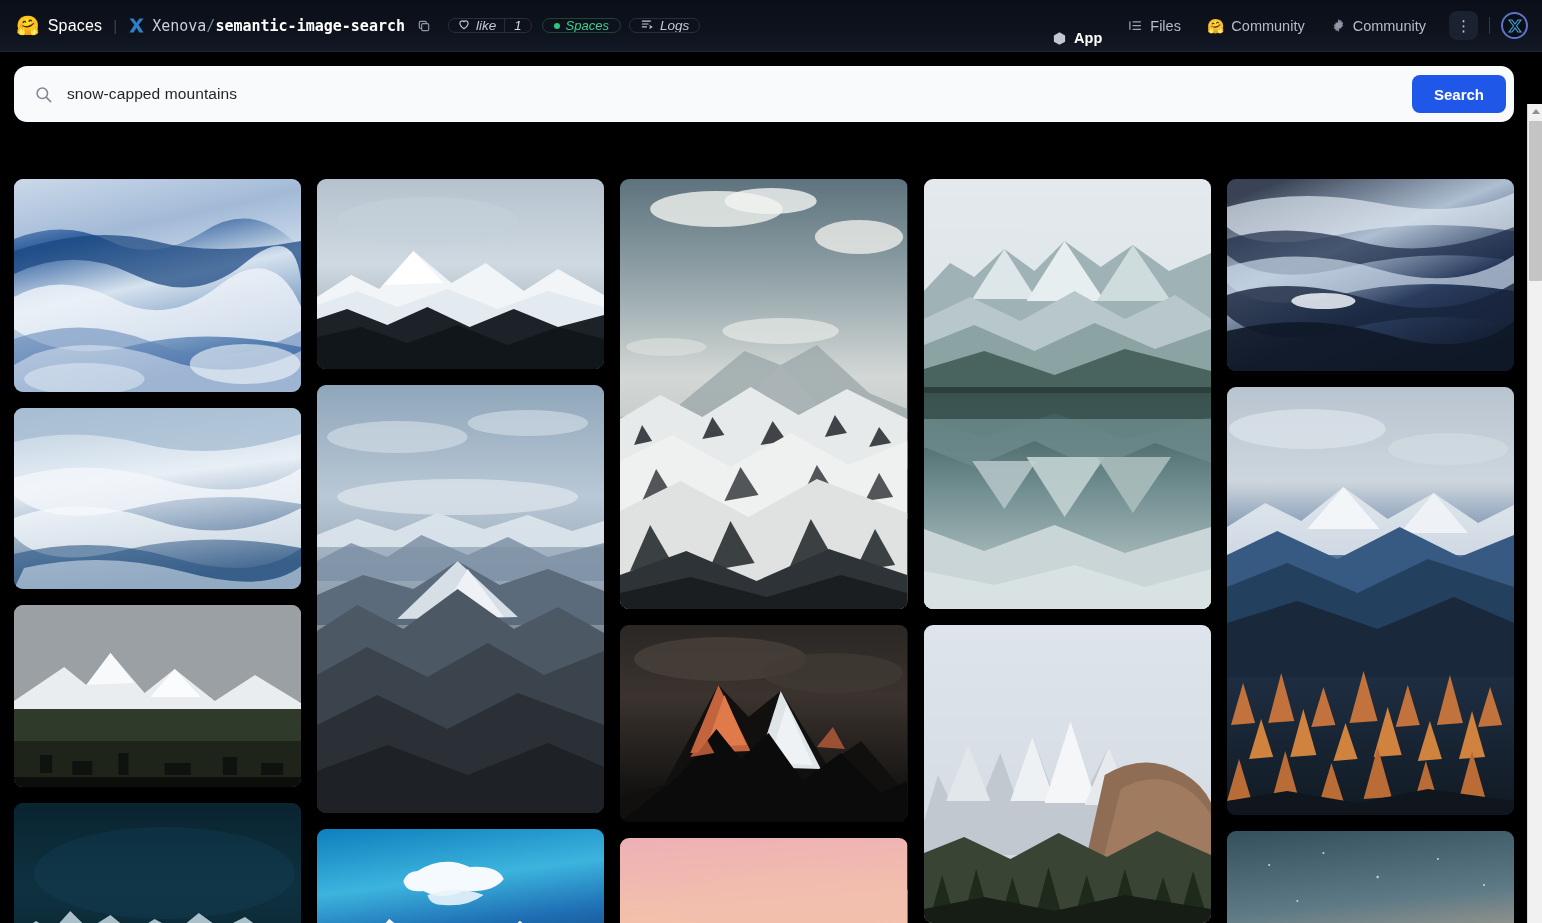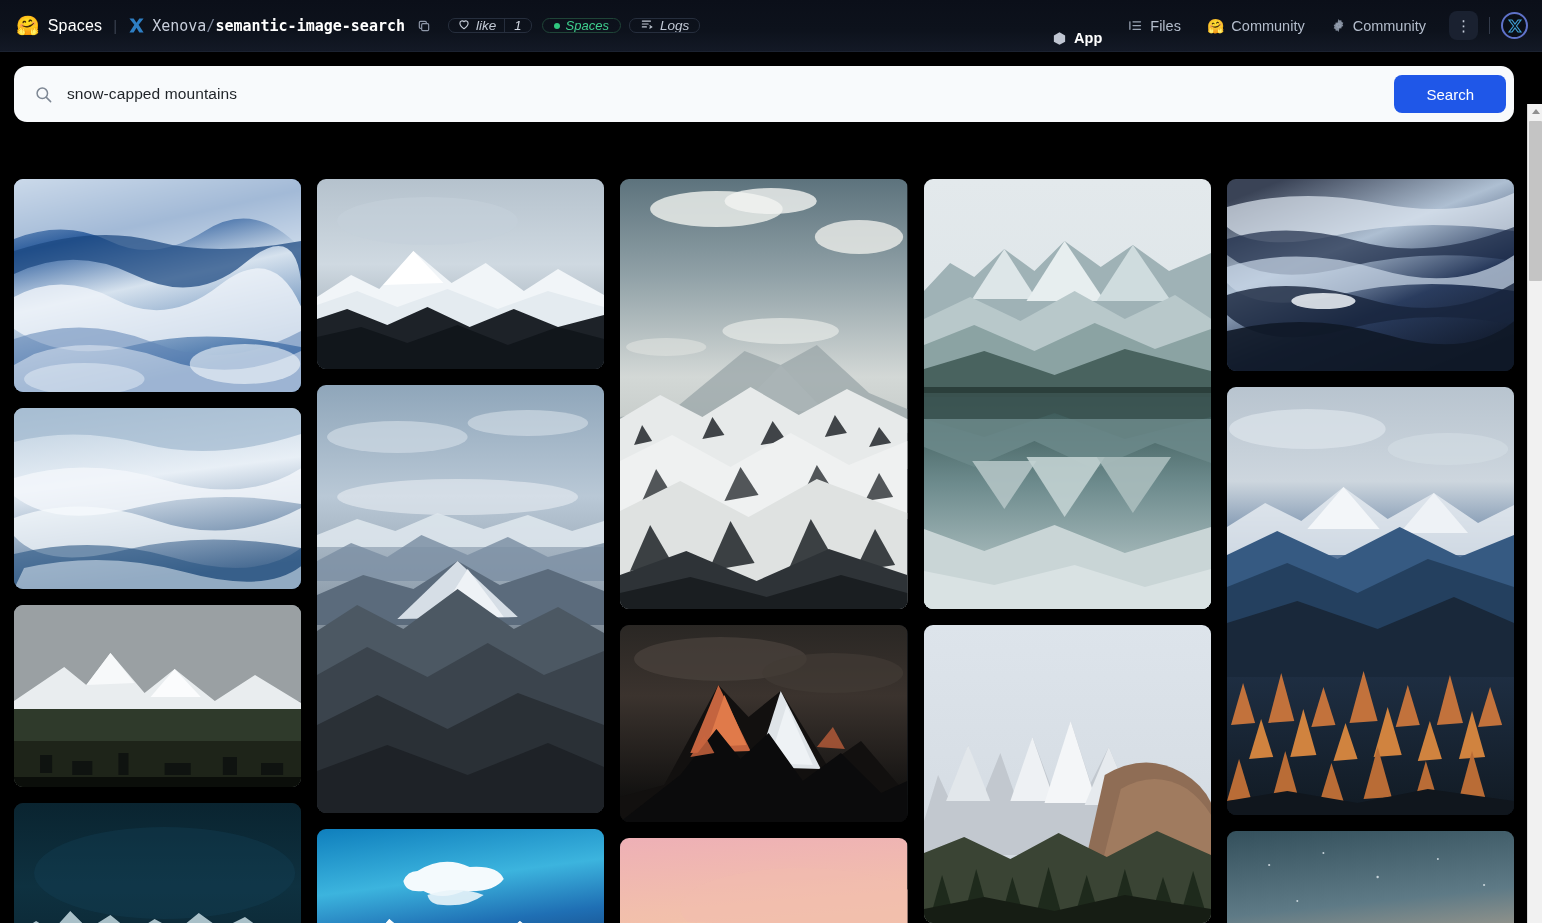--- a/index.html
+++ b/index.html
@@ -185,23 +185,23 @@
     font-size: 15.5px;
     color: #1f2328;
     letter-spacing: .1px;
   }
   .search-btn {
     border: none;
     background: #1f57e8;
     color: #ffffff;
     font-family: "Liberation Sans", sans-serif;
     font-size: 15px;
-    font-weight: normal;
+    font-weight: bold;
     height: 38px;
-    padding: 0 32px;
+    padding: 0 22px;
     border-radius: 8px;
     cursor: pointer;
   }
 
   
   .grid {
     position: absolute;
     left: 14px; top: 127px;
     width: 1500px;
     height: 744px;

